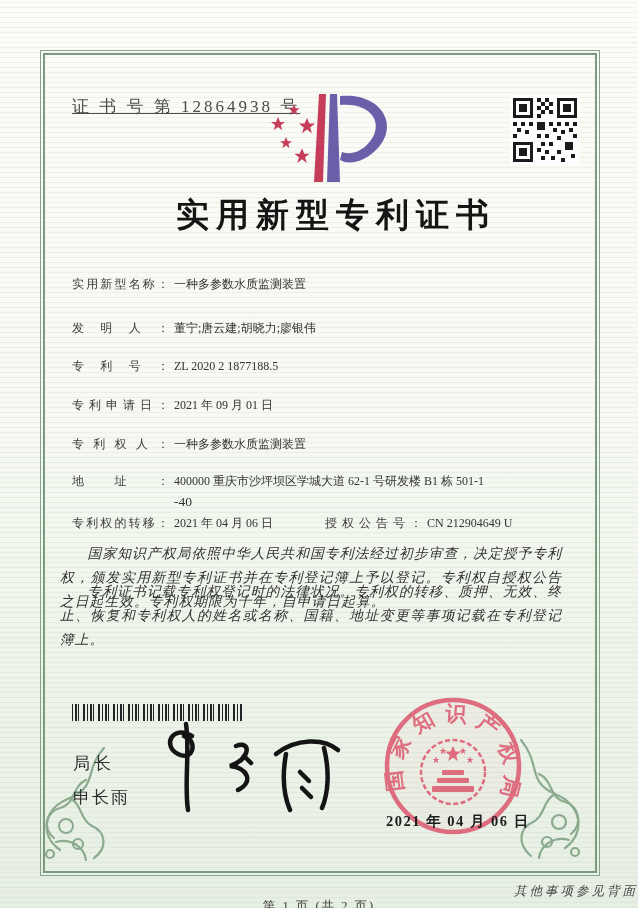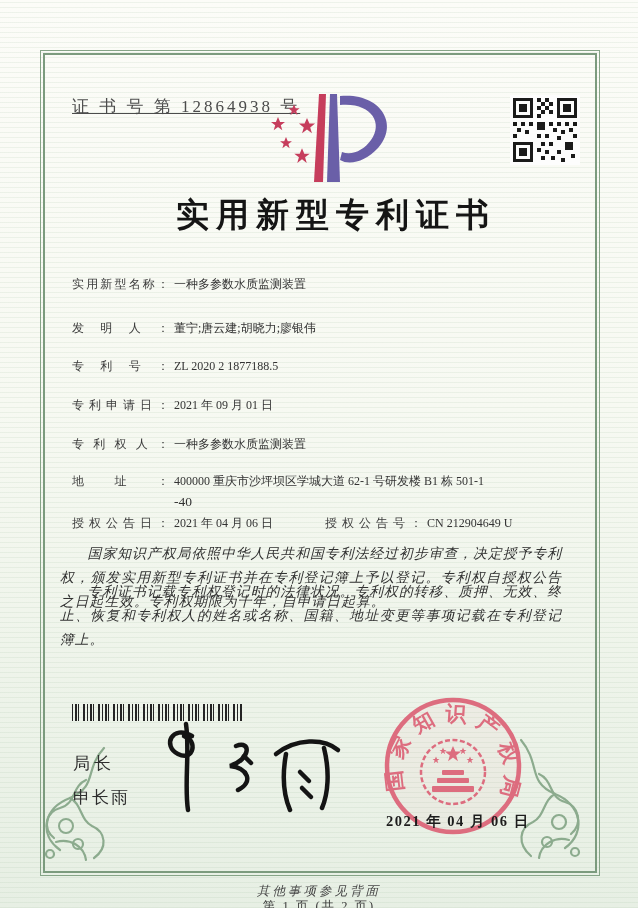--- a/index.html
+++ b/index.html
@@ -70,21 +70,21 @@
   .seal-date{
     position:absolute;left:386px;top:812px;
     font-size:14.5px;color:#1d1d1d;letter-spacing:1.5px;font-weight:600;
   }
   .page-num{
     position:absolute;left:0;top:851px;width:100%;
     text-align:center;font-size:12.5px;color:#3a3a3a;letter-spacing:2px;margin-top:47px;
   }
   .footer-note{
     position:absolute;left:0;top:883px;width:100%;
-    text-align:center;font-size:12.5px;color:#474747;letter-spacing:3px;font-style:italic;
+    text-align:right;font-size:12.5px;color:#474747;letter-spacing:3px;font-style:italic;
   }
   .ornament{position:absolute;}
   .orn-bl{left:26px;top:742px;}
   .orn-br{left:508px;top:732px;transform:scaleX(-1);}
 </style>
 </head>
 <body>
 
 <div class="page">
 
@@ -203,21 +203,21 @@
     <span class="flabel">专利申请日：</span><span class="fvalue">2021 年 09 月 01 日</span>
   </div>
   <div class="frow" style="top:436px">
     <span class="flabel">专利权人：</span><span class="fvalue">一种多参数水质监测装置</span>
   </div>
   <div class="frow" style="top:473px">
     <span class="flabel">地址：</span><span class="fvalue">400000  重庆市沙坪坝区学城大道 62-1 号研发楼 B1 栋 501-1</span>
   </div>
   <div class="addr2" style="top:494px">-40</div>
   <div class="frow" style="top:515px">
-    <span class="flabel">授权公告日：</span><span class="fvalue">2021 年 04 月 06 日</span>
+    <span class="flabel">专利权的转移：</span><span class="fvalue">2021 年 04 月 06 日</span>
   </div>
   <div class="frow" style="top:515px;left:325px">
     <span class="flabel">授权公告号：</span><span class="fvalue">CN 212904649 U</span>
   </div>
 
   <div class="para" style="top:542px">国家知识产权局依照中华人民共和国专利法经过初步审查，决定授予专利权，颁发实用新型专利证书并在专利登记簿上予以登记。专利权自授权公告之日起生效。专利权期限为十年，自申请日起算。</div>
   <div class="para" style="top:580px">专利证书记载专利权登记时的法律状况。专利权的转移、质押、无效、终止、恢复和专利权人的姓名或名称、国籍、地址变更等事项记载在专利登记簿上。</div>
 
   <div class="barcode"></div>
 

